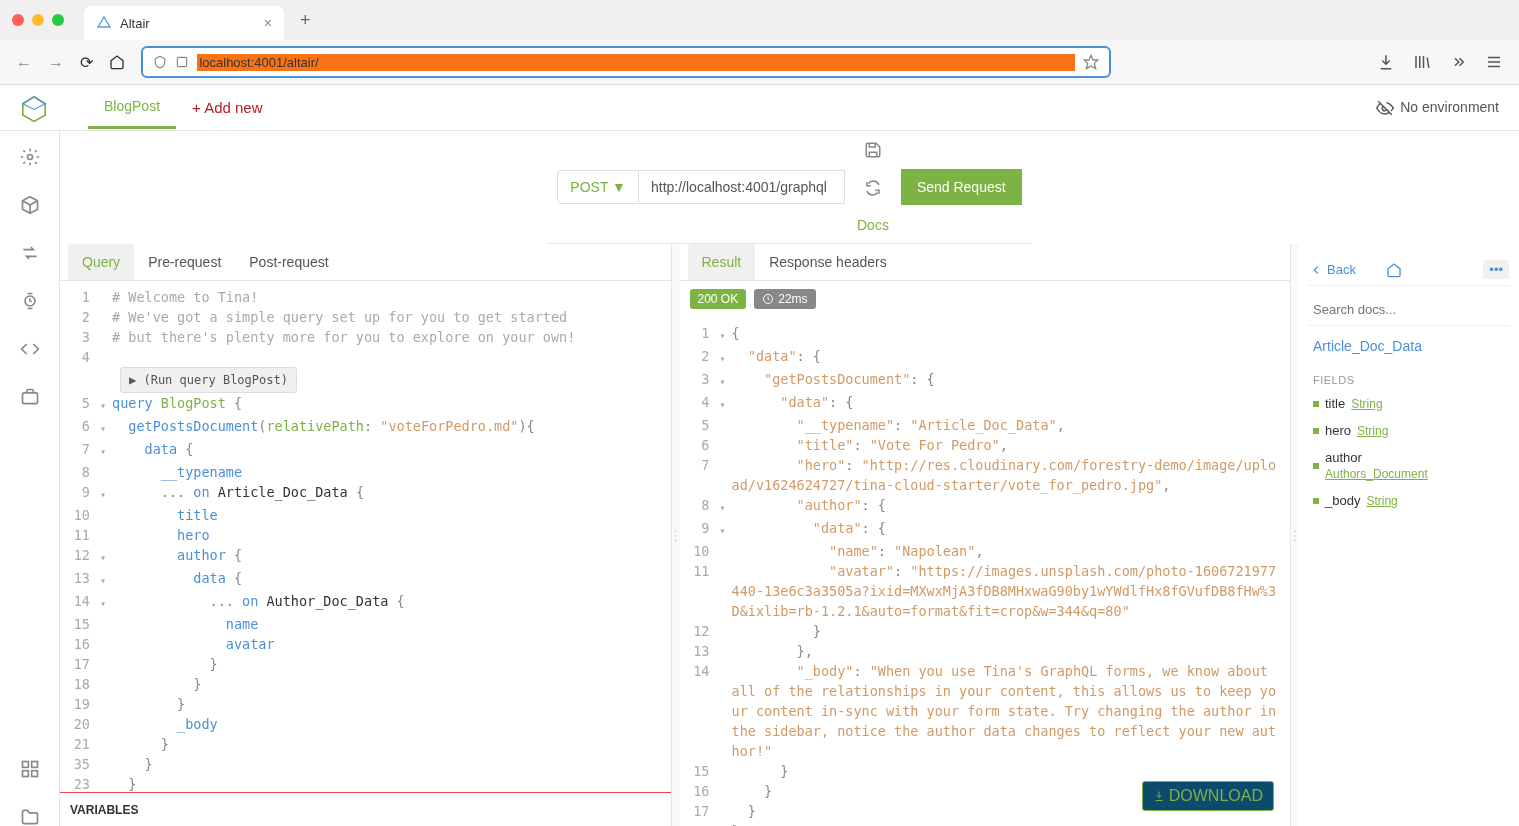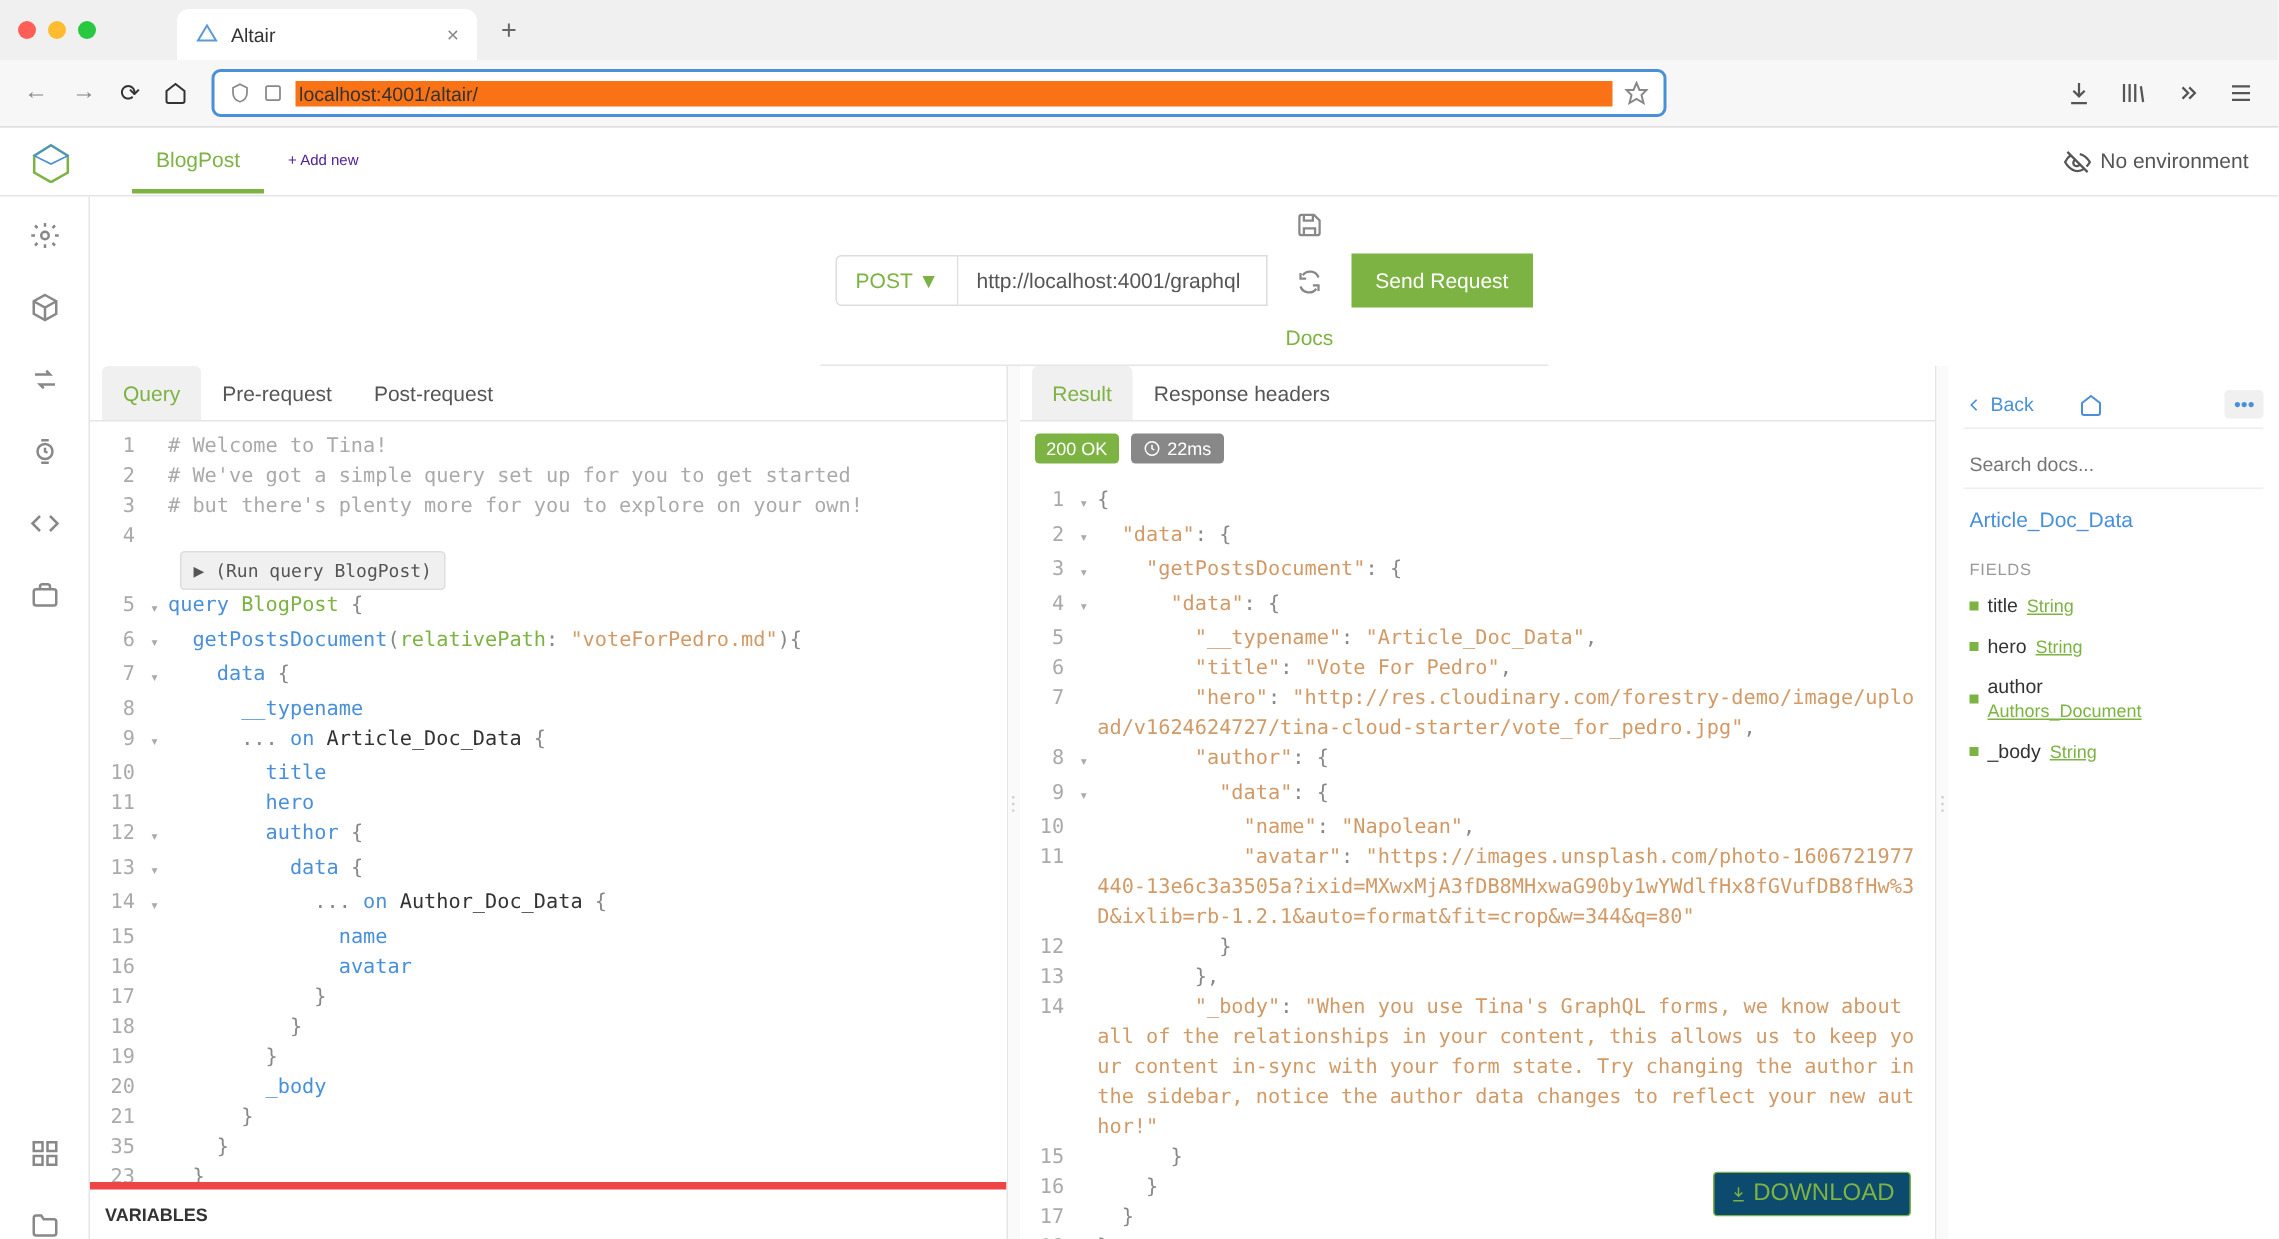--- a/index.html
+++ b/index.html
@@ -4,34 +4,34 @@
 <style>
 * { margin: 0; padding: 0; box-sizing: border-box; }
 body { font-family: -apple-system, BlinkMacSystemFont, "Segoe UI", sans-serif; font-size: 13px; color: #333; background: #fff; overflow: hidden; }
 .browser-chrome { background: #f0f0f0; border-bottom: 1px solid #ddd; }
 .titlebar { display: flex; align-items: center; height: 40px; padding: 0 12px; gap: 8px; }
 .traffic-lights { display: flex; gap: 8px; margin-right: 12px; }
 .traffic-light { width: 12px; height: 12px; border-radius: 50%; }
 .tl-red { background: #ff5f57; }
 .tl-yellow { background: #febc2e; }
 .tl-green { background: #28c840; }
-.browser-tab { display: flex; align-items: center; background: #fff; border-radius: 8px 8px 0 0; padding: 6px 12px; gap: 8px; min-width: 200px; height: 34px; margin-top: 6px; margin-left: 34px; }
+.browser-tab { display: flex; align-items: center; background: #fff; border-radius: 8px 8px 0 0; padding: 6px 12px; gap: 8px; min-width: 200px; height: 34px; margin-top: 6px; }
 .tab-icon { width: 16px; height: 16px; }
 .tab-close { color: #888; font-size: 14px; margin-left: auto; cursor: pointer; }
 .tab-add { color: #666; font-size: 18px; padding: 4px 8px; cursor: pointer; }
 .toolbar { display: flex; align-items: center; height: 44px; padding: 0 16px; gap: 16px; background: #f7f7f7; }
 .nav-btn { color: #888; font-size: 16px; cursor: pointer; display: flex; align-items: center; }
 .nav-btn.enabled { color: #333; }
 .url-bar { flex: 1; display: flex; align-items: center; background: #fff; border: 2px solid #4a90d9; border-radius: 6px; padding: 4px 10px; gap: 8px; height: 32px; max-width: 970px; }
 .url-text { flex: 1; background: #f97316; padding: 1px 2px; }
 .toolbar-right { display: flex; gap: 18px; color: #555; margin-left: auto; }
 .app-header { display: flex; align-items: center; height: 46px; border-bottom: 1px solid #e5e5e5; padding: 0 20px; }
 .app-logo { width: 28px; height: 28px; margin-right: 40px; }
 .app-tab { padding: 12px 16px; color: #7cb342; border-bottom: 3px solid #7cb342; font-size: 14px; }
-.app-tab-add { padding: 12px 16px; color: #4c1d95; font-size: 10px; cursor: pointer; }
+.app-tab-add { padding: 12px 16px; color: #b91c1c; font-size: 15px; cursor: pointer; }
 .no-env { margin-left: auto; display: flex; align-items: flex-start; gap: 6px; color: #555; font-size: 14px; }
 .main-container { display: flex; height: calc(100vh - 130px); }
 .left-rail { width: 60px; border-right: 1px solid #e5e5e5; display: flex; flex-direction: column; align-items: center; padding-top: 16px; gap: 28px; }
 .rail-icon { width: 20px; height: 20px; color: #888; cursor: pointer; }
 .rail-spacer { flex: 1; }
 .content { flex: 1; display: flex; flex-direction: column; align-items: center; }
 .url-row { display: flex; align-items: center; padding: 10px 10px; gap: 0; border-bottom: 1px solid #e5e5e5; }
 .method-select { border: 1px solid #ddd; border-radius: 4px 0 0 4px; padding: 8px 12px; color: #7cb342; font-size: 14px; background: #fff; }
 .endpoint-input { flex: 1; border: 1px solid #ddd; border-left: none; padding: 8px 12px; font-size: 14px; color: #555; background: #fff; }
 .url-actions { display: flex; align-items: center; gap: 20px; padding: 0 12px; flex-direction: column; }
@@ -53,21 +53,21 @@
 .fold { width: 12px; color: #aaa; flex-shrink: 0; font-size: 10px; padding-top: 3px; }
 .code-content { flex: 1; white-space: pre-wrap; word-break: break-all; padding-right: 10px; }
 .c-comment { color: #aaa; }
 .c-kw2 { color: #4a90d9; }
 .c-name { color: #7cb342; }
 .c-prop { color: #4a90d9; }
 .c-prop2 { color: #d19a66; }
 .c-str { color: #d19a66; }
 .c-punc { color: #888; }
 .run-query { display: inline-block; background: #f0f0f0; border: 1px solid #ddd; border-radius: 3px; padding: 2px 8px; font-size: 12px; color: #555; margin-left: 8px; cursor: pointer; }
-.variables-header { padding: 10px; font-size: 12px; font-weight: 600; color: #333; border-top: 5px solid #ef4444; }
+.variables-header { padding: 10px; font-size: 12px; font-weight: 600; color: #333; border-top: 1px solid #ef4444; }
 .docs-header { display: flex; align-items: center; gap: 24px; padding: 6px 0; border-bottom: 1px solid #eee; }
 .back-link { color: #4a90d9; font-size: 13px; display: flex; align-items: center; gap: 4px; cursor: pointer; }
 .docs-home { margin-left: 6px; color: #4a90d9; cursor: pointer; }
 .docs-more { margin-left: auto; background: #f0f0f0; padding: 2px 6px; border-radius: 3px; color: #4a90d9; cursor: pointer; }
 .docs-search { width: 100%; border: none; border-bottom: 1px solid #eee; padding: 8px 4px; font-size: 13px; outline: none; margin-top: 8px; }
 .type-name { color: #4a90d9; font-size: 14px; padding: 12px 4px; }
 .fields-label { font-size: 11px; color: #999; letter-spacing: 0.5px; padding: 8px 4px 4px; }
 .field-item { display: flex; align-items: center; gap: 6px; padding: 6px 4px; font-size: 13px; }
 .field-bullet { width: 6px; height: 6px; background: #7cb342; }
 .field-name { color: #333; }

